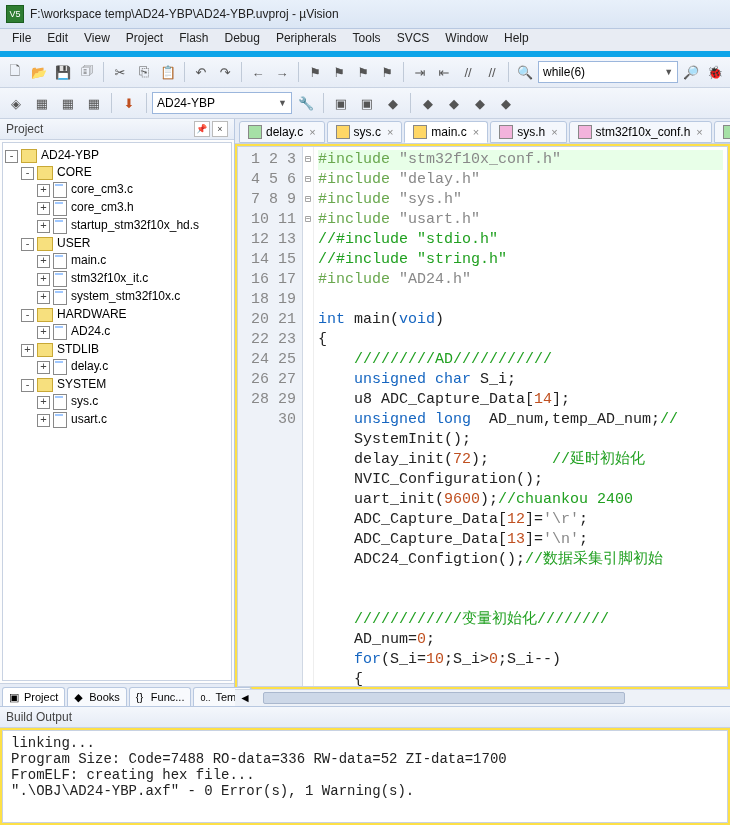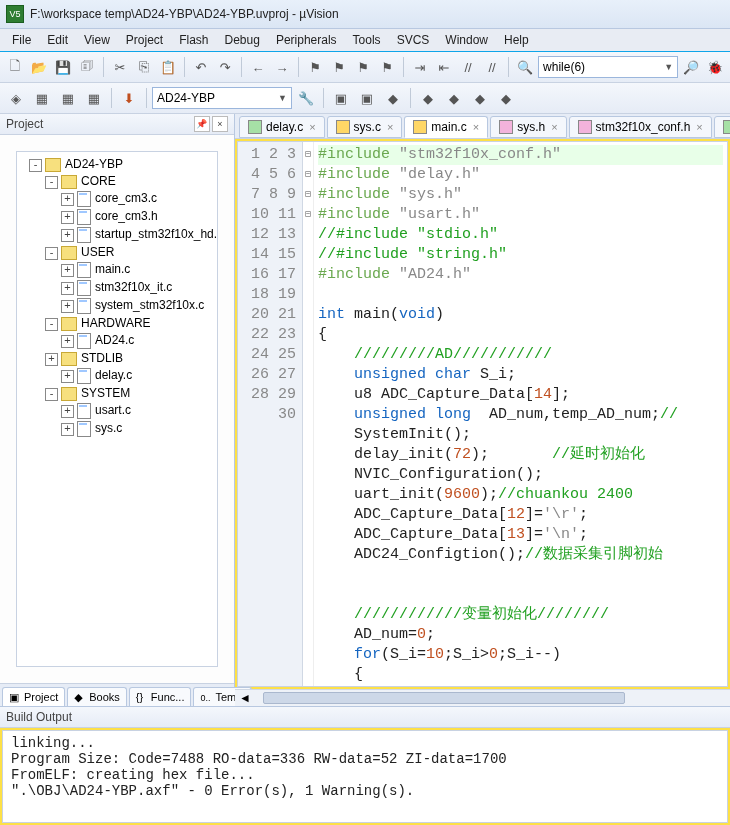--- a/index.html
+++ b/index.html
@@ -1,33 +1,33 @@
 <!DOCTYPE html>
 <html><head>
 <meta charset="utf-8">
 <style>
 html,body{margin:0;padding:0;font-family:"Segoe UI","Microsoft YaHei",Tahoma,sans-serif;font-size:12px;background:#f0f0f0;overflow:hidden}
 .window{width:730px;height:825px;display:flex;flex-direction:column;background:#fde047}
 .titlebar{height:28px;background:linear-gradient(#e8f0fa,#dbe6f4);display:flex;align-items:center;padding:0 6px;border-bottom:1px solid #b8c8e0}
 .tb-icon{width:16px;height:16px;background:#2e7d32;border:1px solid #1b5e20;margin-right:6px;font-size:9px;color:#fff;display:flex;align-items:center;justify-content:center}
 .titlebar span{font-size:12px;color:#222}
-.menubar{height:22px;background:#e8ecf3;display:flex;align-items:center;padding:0 4px;border-bottom:1px solid #0ea5e9}
+.menubar{height:22px;background:#e8ecf3;display:flex;padding:0 4px;border-bottom:6px solid #0ea5e9}
 .menubar div{padding:2px 8px;color:#222;cursor:default}
 .toolbar{height:30px;background:linear-gradient(#f4f7fc,#e6ecf6);border-bottom:1px solid #c8d2e2;display:flex;align-items:center;padding:0 4px;gap:2px}
 .toolbar2{height:30px;background:linear-gradient(#f4f7fc,#e6ecf6);border-bottom:1px solid #c8d2e2;display:flex;align-items:center;padding:0 4px;gap:2px}
 .tbtn{width:22px;height:22px;display:flex;align-items:center;justify-content:center;border:1px solid transparent;border-radius:2px;font-size:13px;color:#555;cursor:default}
 .tsep{width:1px;height:20px;background:#c0cad8;margin:0 3px}
 .combo{height:20px;border:1px solid #9bb6dc;background:#fff;font-size:12px;padding:0 4px;min-width:120px;display:flex;align-items:center;justify-content:space-between}
 .combo .arr{font-size:9px;color:#555}
 .body-row{flex:1;display:flex;min-height:0}
 .pane-left{width:234px;display:flex;flex-direction:column;border-right:1px solid #b8c8e0;background:#fdfdfd}
 .pane-title{height:20px;background:linear-gradient(#f4f7fc,#e6ecf6);border-bottom:1px solid #c8d2e2;display:flex;align-items:center;padding:0 6px;font-size:12px;color:#444}
 .pane-title .btns{margin-left:auto;display:flex;gap:2px}
 .pane-title .btns span{width:14px;height:14px;border:1px solid #bbb;background:#fff;font-size:9px;display:flex;align-items:center;justify-content:center}
-.treewrap{flex:1;overflow:auto;background:#fff;border:1px solid #c8d2e2;margin:16px;padding:4px 12px;font-size:12px}
+.treewrap{flex:1;overflow:auto;background:#fff;border:1px solid #c8d2e2;margin:2px;padding:4px 2px;font-size:12px}
 .tn{white-space:nowrap;padding:1px 0}
 .tn .ind{display:inline-block}
 .tn .tw{display:inline-block;width:11px;height:11px;border:1px solid #888;text-align:center;line-height:9px;font-size:11px;margin-right:3px;color:#444;background:#fff}
 .tn .fld{display:inline-block;width:14px;height:12px;background:#f7e07e;border:1px solid #c8a836;margin-right:4px;vertical-align:middle}
 .tn .fil{display:inline-block;width:12px;height:14px;background:#fff;border:1px solid #888;margin-right:4px;vertical-align:middle;position:relative}
 .tn .fil::after{content:"";position:absolute;top:1px;left:1px;width:8px;height:2px;background:#a0c8ff}
 .bottom-tabs{height:22px;border-top:1px solid #c8d2e2;display:flex;align-items:flex-end;background:#e6ecf6;font-size:11px}
 .btab{padding:3px 6px;border:1px solid #b8c8e0;border-bottom:none;background:#f8fafd;margin-left:2px;display:flex;align-items:center;gap:3px;border-radius:3px 3px 0 0}
 .btab.act{background:#fff}
 .btab .ic{width:12px;height:12px}
@@ -152,22 +152,22 @@
           <div class="tn"><span class="ind" style="width:32px"></span><span class="tw">+</span><span class="fil"></span><span>startup_stm32f10x_hd.s</span></div>
           <div class="tn"><span class="ind" style="width:16px"></span><span class="tw">-</span><span class="fld"></span><span>USER</span></div>
           <div class="tn"><span class="ind" style="width:32px"></span><span class="tw">+</span><span class="fil"></span><span>main.c</span></div>
           <div class="tn"><span class="ind" style="width:32px"></span><span class="tw">+</span><span class="fil"></span><span>stm32f10x_it.c</span></div>
           <div class="tn"><span class="ind" style="width:32px"></span><span class="tw">+</span><span class="fil"></span><span>system_stm32f10x.c</span></div>
           <div class="tn"><span class="ind" style="width:16px"></span><span class="tw">-</span><span class="fld"></span><span>HARDWARE</span></div>
           <div class="tn"><span class="ind" style="width:32px"></span><span class="tw">+</span><span class="fil"></span><span>AD24.c</span></div>
           <div class="tn"><span class="ind" style="width:16px"></span><span class="tw">+</span><span class="fld"></span><span>STDLIB</span></div>
           <div class="tn"><span class="ind" style="width:32px"></span><span class="tw">+</span><span class="fil"></span><span>delay.c</span></div>
           <div class="tn"><span class="ind" style="width:16px"></span><span class="tw">-</span><span class="fld"></span><span>SYSTEM</span></div>
+          <div class="tn"><span class="ind" style="width:32px"></span><span class="tw">+</span><span class="fil"></span><span>sys.c</span></div>
           <div class="tn"><span class="ind" style="width:32px"></span><span class="tw">+</span><span class="fil"></span><span>usart.c</span></div>
-          <div class="tn"><span class="ind" style="width:32px"></span><span class="tw">+</span><span class="fil"></span><span>sys.c</span></div>
         </div>
       <div class="bottom-tabs" id="btabs">
           <div class="btab act"><span class="ic">▣</span>Project</div>
           <div class="btab"><span class="ic">◆</span>Books</div>
           <div class="btab"><span class="ic">{}</span>Func...</div>
           <div class="btab"><span class="ic"><span style="font-size:9px">0..</span></span>Tem...</div>
         </div>
     </div>
 
     <div class="pane-right">

